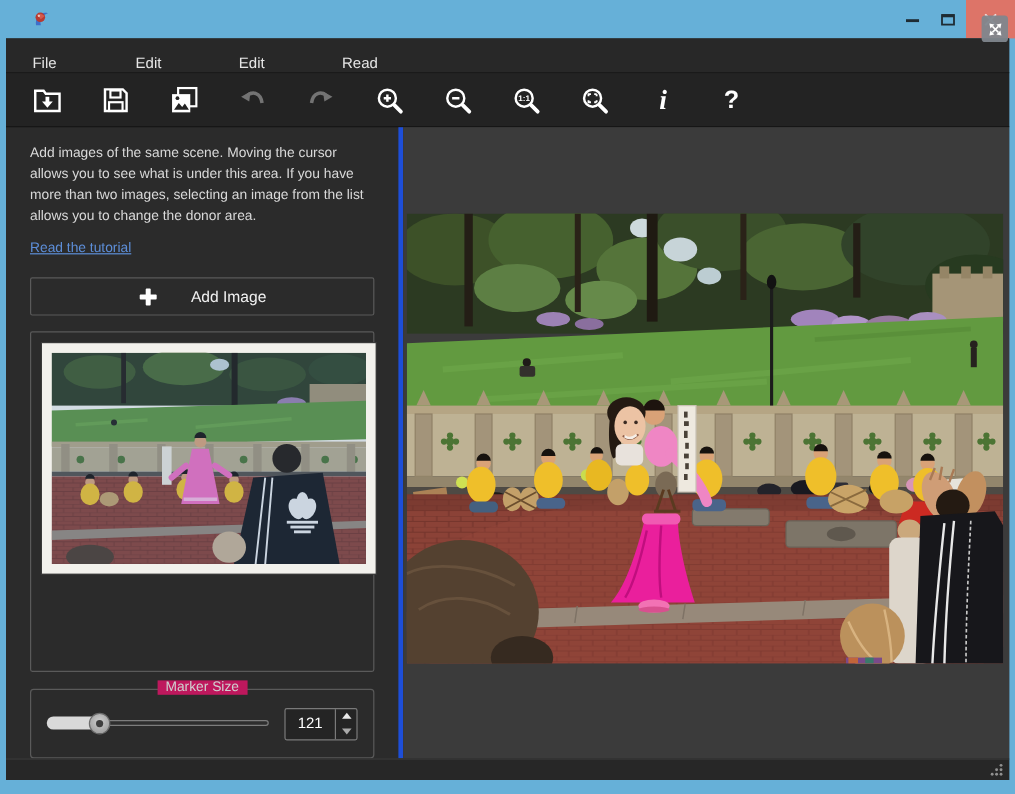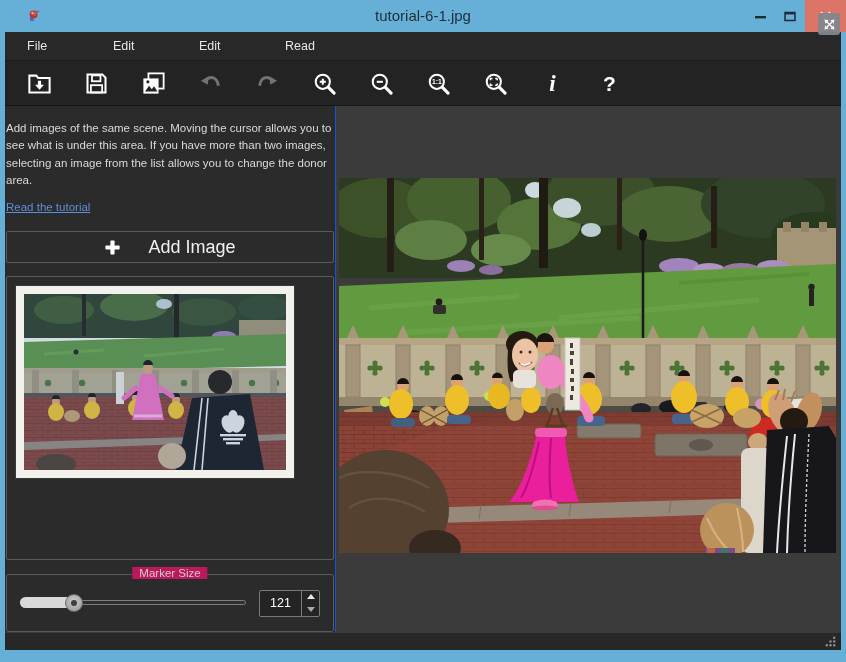--- a/index.html
+++ b/index.html
@@ -8,33 +8,33 @@
   
   .titlebar{position:absolute;left:0;top:0;right:0;height:32px;}
   .app-icon{position:absolute;left:26px;top:7px;width:18px;height:18px;}
   .title{position:absolute;left:120px;right:120px;top:0;height:32px;line-height:32px;text-align:center;color:#1f2e38;font-size:15px;}
   .win-controls{position:absolute;right:0;top:0;height:32px;display:flex;align-items:stretch;}
   .cap-btn{width:30px;display:flex;align-items:center;justify-content:center;cursor:pointer;}
   .btn-close{width:41px;background:#dd7468;}
   .cursor-badge{position:absolute;right:6px;top:13px;width:22px;height:22px;border-radius:3px;background:rgba(128,134,141,.95);display:flex;align-items:center;justify-content:center;z-index:5;}
   
   .app-body{position:absolute;left:5px;right:5px;top:32px;bottom:12px;background:#2b2b2b;display:flex;flex-direction:column;}
-  .menubar{height:28px;background:#282828;display:flex;align-items:center;color:#e6e6e6;font-size:12.5px;}
+  .menubar{height:28px;background:#282828;display:flex;align-items:flex-end;color:#e6e6e6;font-size:12.5px;}
   .menu-item{width:86px;padding-left:22px;cursor:pointer;}
   .toolbar{height:46px;background:#232323;border-top:1px solid #1a1a1a;border-bottom:1px solid #161616;display:flex;align-items:center;padding-left:14px;}
   .tool-btn{width:41px;height:40px;display:flex;align-items:center;justify-content:center;margin-right:16px;cursor:pointer;color:#fff;}
   .glyph-i{font-family:"Liberation Serif",serif;font-style:italic;font-weight:bold;font-size:23px;line-height:1;}
   .glyph-q{font-weight:bold;font-size:21px;line-height:1;}
   
   .content{flex:1;display:flex;min-height:0;}
-  .sidebar{width:331px;padding:10px 1px;border-right:1px solid #1d4ed8;}
+  .sidebar{width:331px;padding:10px 20px;border-right:4px solid #1d4ed8;}
   .instructions{color:#d9d9d9;font-size:11.5px;line-height:1.5;margin-top:4px;}
   .tutorial-link{display:inline-block;margin-top:12px;color:#5d8ed8;font-size:11.5px;text-decoration:underline;cursor:pointer;}
   .btn-row{margin-top:16px;display:flex;border:1px solid #5a5a5a;border-radius:2px;height:32px;}
-  .side-btn{flex:1;display:flex;align-items:center;justify-content:center;gap:27px;color:#f0f0f0;font-size:18px;cursor:pointer;}
+  .side-btn{flex:1;display:flex;align-items:center;justify-content:center;gap:27px;color:#f0f0f0;font-size:13px;cursor:pointer;}
   .side-btn + .side-btn{border-left:1px solid #5a5a5a;}
   .thumb-box{margin-top:13px;height:284px;border:1px solid #5a5a5a;border-radius:2px;padding:9px;}
   .thumb-card{background:#f2f1ec;padding:8px;width:278px;cursor:pointer;box-shadow:0 0 0 1px #3a3a3a;}
   .thumb-card svg{display:block;}
   
   .marker-box{margin-top:14px;border:1px solid #5a5a5a;border-radius:3px;position:relative;height:58px;padding:0 13px;}
   .marker-legend{position:absolute;top:-8px;left:50%;transform:translateX(-50%);background:#be185d;padding:0 7px;color:#cfcfcf;font-size:11.5px;white-space:nowrap;}
   .marker-row{display:flex;align-items:center;height:100%;gap:13px;}
   .slider{position:relative;flex:1;height:20px;cursor:pointer;}
   .slider-track{position:absolute;left:0;right:0;top:7px;height:5px;border:1px solid #7d7d7d;border-radius:3px;background:#2e2e2e;}
@@ -59,21 +59,20 @@
 
 <div class="window" style="background: rgb(102, 176, 216);">
 
   <div class="titlebar">
     <svg class="app-icon" viewBox="0 0 18 18">
       <path d="M4 14 C3 7 8 2.5 14 4 C9.5 5.5 7 9 8 14 Z" fill="#3f6fca"></path>
       <circle cx="7.6" cy="7.4" r="4" fill="#b73a31"></circle>
       <path d="M5 5.5 A4 4 0 0 1 11 6.5 L8 9 Z" fill="#d45a4d"></path>
       <circle cx="6.4" cy="6.2" r="1" fill="#e9c9c2"></circle>
     </svg>
-    <div class="title">tutorial-6-1.jpg</div>
     <div class="win-controls">
       <div class="cap-btn">
         <svg width="11" height="10" viewBox="0 0 11 10">
             <rect x="0" y="5" width="11" height="2.4" fill="#1e2b33"></rect>
           </svg>
       </div>
       <div class="cap-btn">
         <svg width="12" height="11" viewBox="0 0 12 11">
             <rect x="1" y="1.5" width="10" height="8" fill="none" stroke="#1e2b33" stroke-width="1.5"></rect>
             <rect x="1" y="1" width="10" height="2.4" fill="#1e2b33"></rect>

